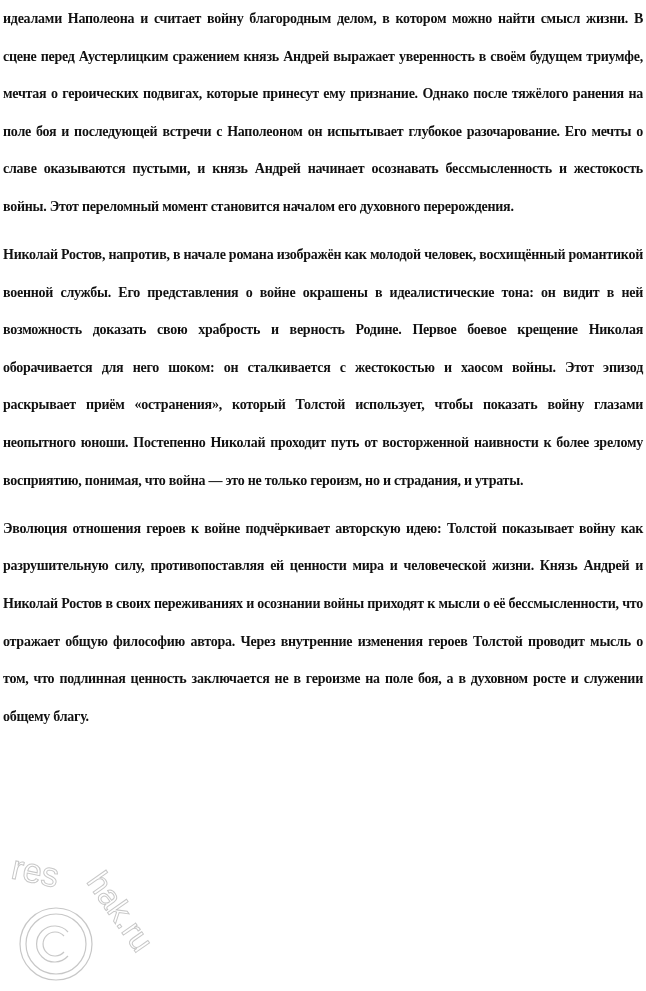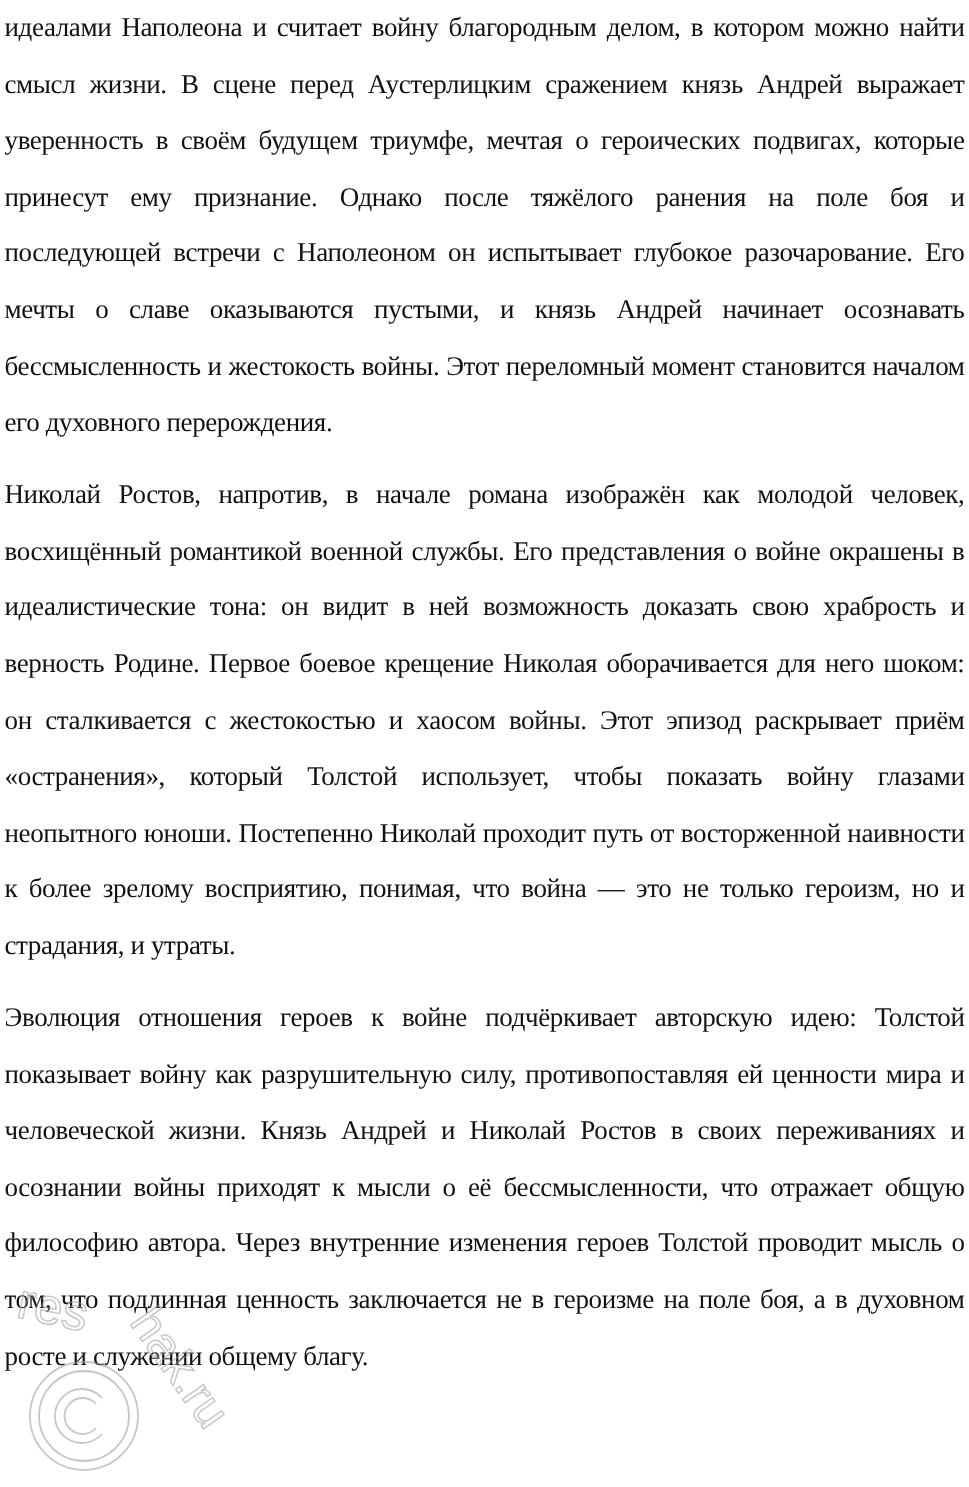--- a/index.html
+++ b/index.html
@@ -16,26 +16,27 @@
       color: #111111;
     }
     .page {
       position: absolute;
       left: 3px;
       top: 0;
       width: 640px;
     }
     .para {
       margin: 0;
-      font-size: 18px;
+      font-size: 14px;
       line-height: 37.6px;
       text-align: justify;
       text-align-last: left;
       letter-spacing: -0.25px;
       word-spacing: 0px;
+      font-weight: bold;
     }
     .para + .para {
       margin-top: 10.5px;
     }
     .para-first { margin-top: 0px; }
     .watermark {
       position: absolute;
       left: 8px;
       top: 852px;
       width: 150px;

